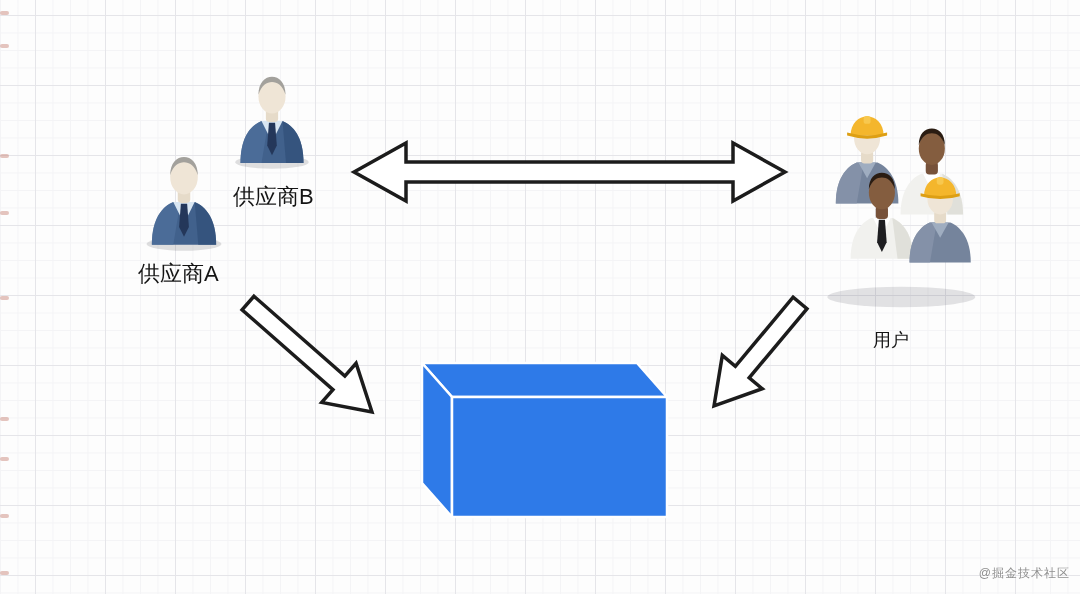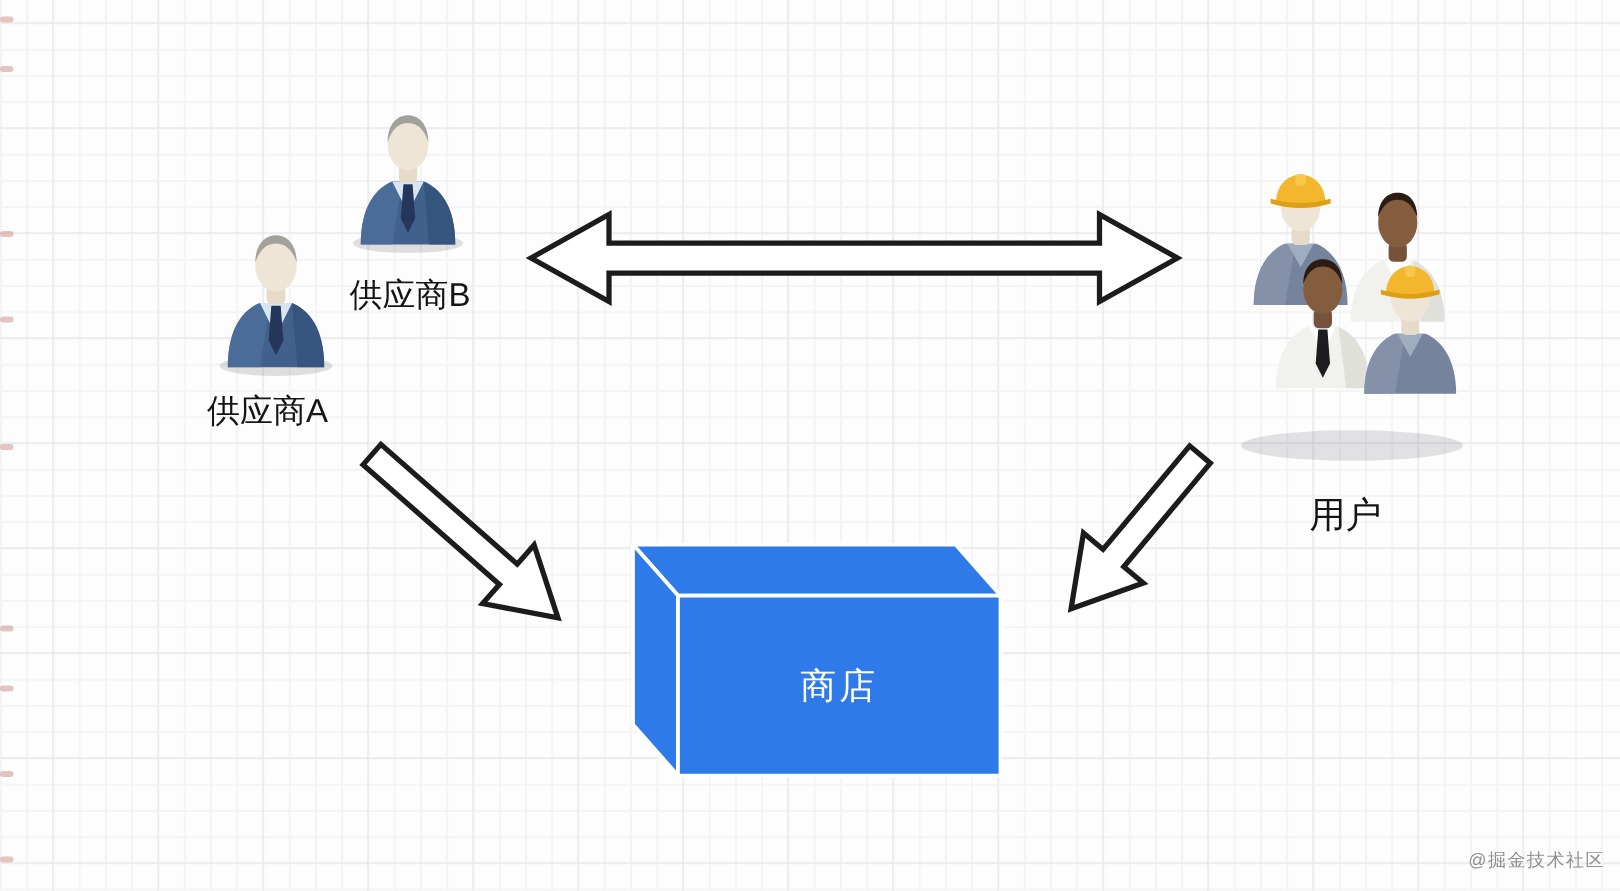--- a/index.html
+++ b/index.html
@@ -130,23 +130,22 @@
         <use href="#man-white-tie"></use>
       </g>
     <g transform="translate(86,66) scale(0.92)">
         <use href="#worker-hat"></use>
       </g>
   </svg>
 
 
   <div class="label" style="left:233px;top:184px;">供应商B</div>
   <div class="label" style="left:138px;top:261px;">供应商A</div>
-  <div class="label" style="left:873px;top:330px;font-size:24px;">用户</div>
+  <div class="label" style="left:873px;top:330px;font-size:18px;">用户</div>
 
-  <div class="shop-label">商店</div>
 
   <div class="watermark">@掘金技术社区</div>
 
   <div class="edge-mark" style="top:11px;"></div>
   <div class="edge-mark" style="top:44px;"></div>
   <div class="edge-mark" style="top:154px;"></div>
   <div class="edge-mark" style="top:211px;"></div>
   <div class="edge-mark" style="top:296px;"></div>
   <div class="edge-mark" style="top:417px;"></div>
   <div class="edge-mark" style="top:457px;"></div>

